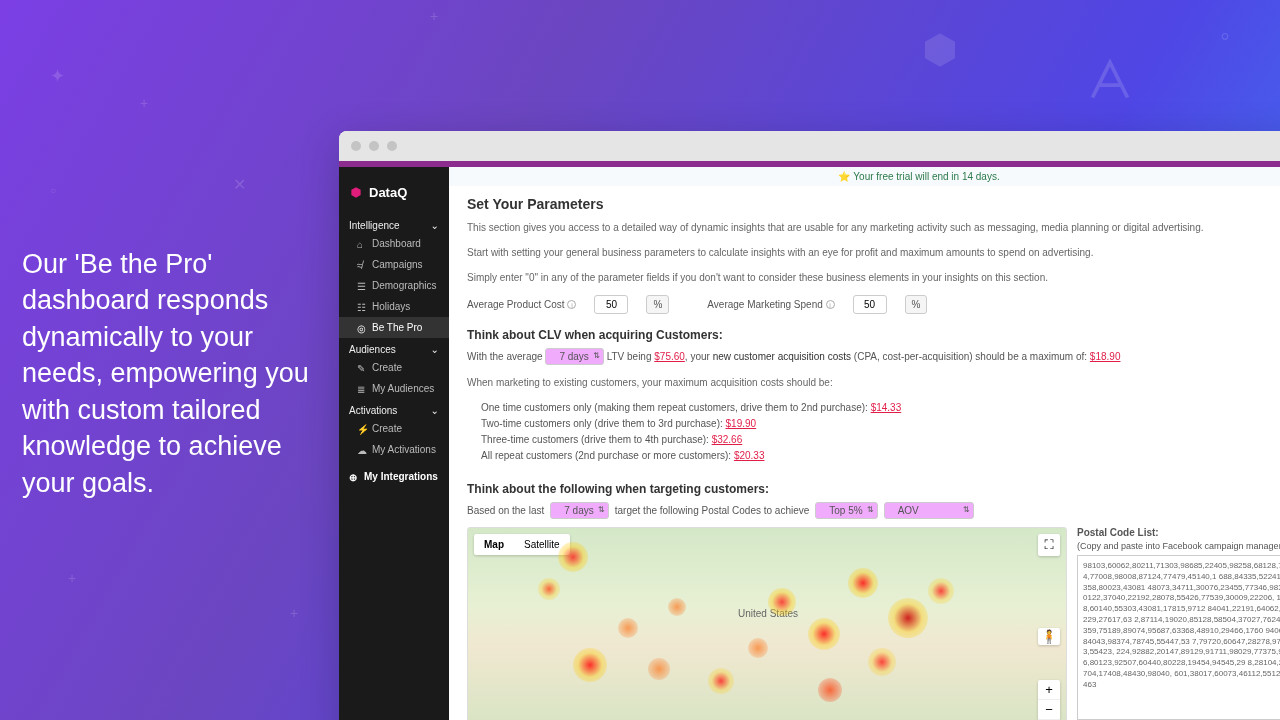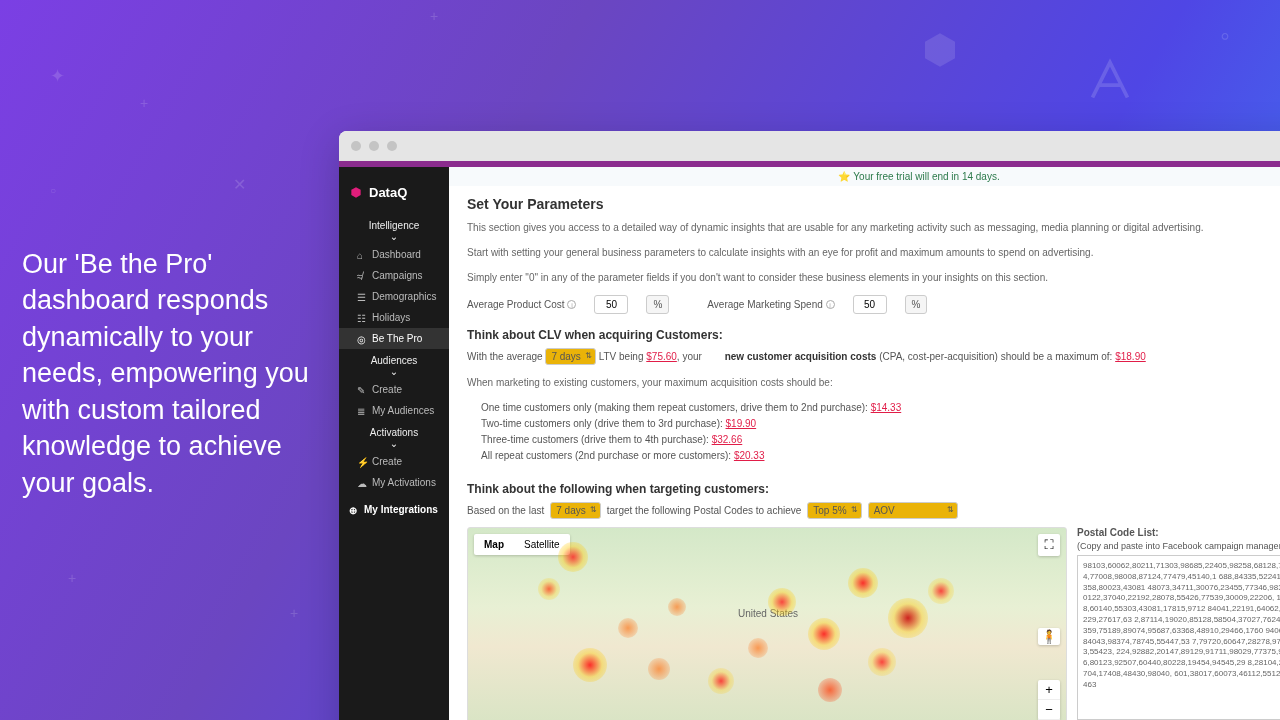--- a/index.html
+++ b/index.html
@@ -7,38 +7,38 @@
 .bg-decor { position: absolute; color: rgba(255,255,255,0.15); pointer-events: none; }
 .marketing-text { position: absolute; left: 22px; top: 246px; width: 300px; color: #fff; font-size: 27px; font-weight: 500; line-height: 1.35; }
 .browser-window { position: absolute; left: 339px; top: 131px; width: 1050px; height: 700px; background: #fff; border-radius: 8px 0 0 0; overflow: hidden; box-shadow: 0 10px 40px rgba(0,0,0,0.2); }
 .browser-chrome { height: 30px; background: #e5e5e5; display: flex; align-items: center; padding: 0 12px; gap: 8px; }
 .chrome-dot { width: 10px; height: 10px; border-radius: 50%; background: #c4c4c4; }
 .tab-strip { height: 6px; background: #8b2c8e; }
 .app-body { display: flex; height: calc(100% - 36px); }
 .sidebar { width: 110px; background: #1a1a1a; color: #ccc; font-size: 10px; padding-top: 10px; flex-shrink: 0; }
 .logo { display: flex; align-items: center; gap: 6px; padding: 8px 10px 14px; color: #fff; font-weight: 600; font-size: 13px; }
 .logo-icon { width: 14px; height: 14px; }
-.nav-section { padding: 6px 10px 2px; font-size: 10px; color: #eee; font-weight: 500; display: flex; justify-content: space-between; align-items: center; cursor: pointer; flex-direction: column; }
+.nav-section { padding: 6px 10px 2px; font-size: 10px; color: #eee; font-weight: 500; display: flex; justify-content: space-between; align-items: center; cursor: pointer; }
 .nav-item { padding: 5px 10px 5px 18px; font-size: 10px; color: #bbb; cursor: pointer; display: flex; align-items: center; gap: 5px; }
 .nav-item.active { background: #333; color: #fff; }
 .nav-icon { width: 10px; height: 10px; display: inline-block; }
 .main { flex: 1; overflow: auto; background: #fff; }
 .trial-banner { text-align: center; font-size: 10px; color: #2c7a4b; padding: 4px; background: #f7fafc; }
 .content { padding: 10px 18px; }
 h2 { font-size: 14px; font-weight: 600; color: #333; margin-bottom: 8px; }
 .desc { font-size: 10px; color: #666; margin-bottom: 10px; line-height: 1.5; }
 .param-row { display: flex; gap: 18px; align-items: center; margin: 10px 0 14px; font-size: 10px; color: #555; }
 .param-input { width: 34px; padding: 3px 0; border: 1px solid #ccc; border-radius: 3px; font-size: 10px; text-align: center; }
 .pct-box { padding: 3px 6px; border: 1px solid #ccc; border-radius: 3px; font-size: 10px; background: #f5f5f5; }
 h3 { font-size: 12px; font-weight: 600; color: #333; margin: 10px 0 6px; }
 .ltv-row { font-size: 10px; color: #555; margin-bottom: 10px; }
-.sel { border: 1px solid #ccc; border-radius: 3px; padding: 2px 14px 2px 5px; font-size: 10px; background: #eab308; display: inline-block; position: relative; }
+.sel { border: 1px solid #ccc; border-radius: 3px; padding: 2px 14px 2px 13px; font-size: 10px; background: #f0abfc; display: inline-block; position: relative; }
 .sel::after { content: "⇅"; position: absolute; right: 3px; font-size: 8px; }
 .price { color: #e11d48; font-weight: 500; text-decoration: underline; }
-.bold { font-weight: 700; color: #333; margin-left: 20px; }
+.bold { font-weight: 400; color: #333; }
 .tier-list { font-size: 10px; color: #555; margin: 8px 0 18px 14px; line-height: 1.6; }
 .target-row { font-size: 10px; color: #555; margin-bottom: 8px; display: flex; gap: 6px; align-items: center; }
 .sel-wide { min-width: 90px; }
 .map-split { display: flex; gap: 10px; }
 .map-wrap { position: relative; width: 600px; height: 200px; border: 1px solid #ddd; border-radius: 3px; background: linear-gradient(180deg, #d4e8c8 0%, #e8f0d4 40%, #f0e8d0 60%, #d8e4c4 100%); overflow: hidden; }
 .map-tabs { position: absolute; top: 6px; left: 6px; background: #fff; border-radius: 2px; box-shadow: 0 1px 3px rgba(0,0,0,0.2); font-size: 10px; display: flex; }
 .map-tab { padding: 5px 10px; cursor: pointer; }
 .map-tab.active { font-weight: 600; }
 .map-ctrl { position: absolute; right: 6px; background: #fff; border-radius: 2px; box-shadow: 0 1px 3px rgba(0,0,0,0.2); width: 22px; text-align: center; font-size: 13px; cursor: pointer; }
 .fullscreen { top: 6px; padding: 3px 0; }

